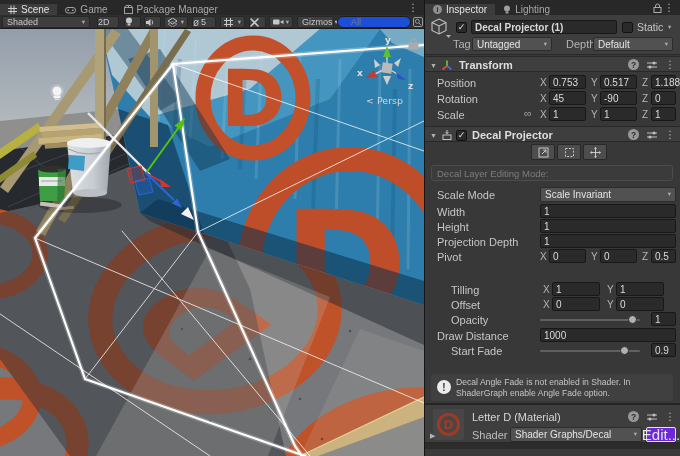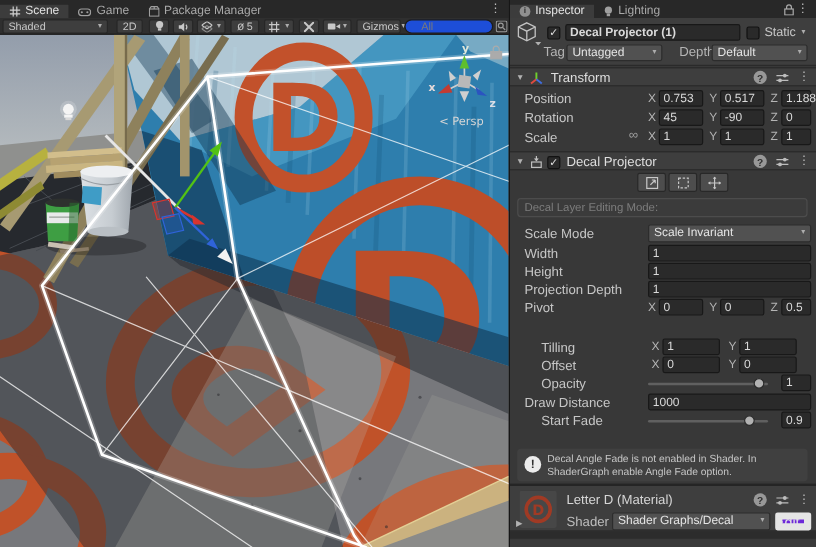--- a/index.html
+++ b/index.html
@@ -7,58 +7,58 @@
        font-family:"Liberation Sans",sans-serif;color:#c8c8c8;font-size:11px}
   .abs{position:absolute}
   
   .tabbar{position:absolute;top:0;height:15px;background:#282828;display:flex;align-items:flex-end}
   .tab{display:flex;align-items:center;gap:4px;padding:0 8px;font-size:10px;color:#a9a9a9;white-space:nowrap}
   .tab.active{background:#3c3c3c;color:#e2e2e2}
   .kebab{color:#bdbdbd;font-size:10px;line-height:1}
   
   .toolbar{position:absolute;left:0;top:15px;width:424px;height:14px;background:#2f2f2f;border-bottom:1px solid #1b1b1b;box-sizing:border-box}
   .tbtn{position:absolute;top:1px;height:12px;background:#3e3e3e;border:1px solid #272727;border-radius:2px;
-        display:flex;align-items:center;justify-content:center;gap:2px;font-size:9px;color:#c8c8c8;box-sizing:border-box}
+        display:flex;align-items:center;gap:2px;font-size:9px;color:#c8c8c8;box-sizing:border-box}
   .caret{font-size:6.5px;color:#adadad;line-height:1}
   .search{position:absolute;top:1px;left:337px;width:74px;height:12px;background:#1d4ed8;border:1px solid #1c1c1c;
           border-radius:7px;color:#cfcfcf;font-size:9px;padding:0 4px 0 13px;box-sizing:border-box;outline:none}
   .search::placeholder{color:#7a7a7a}
   
   #inspector{position:absolute;left:425px;top:0;width:255px;height:456px;background:#383838}
   #splitter{position:absolute;left:424px;top:0;width:1px;height:456px;background:#161616}
   .irow{position:absolute;left:0;width:255px;height:15px}
   .lbl{position:absolute;top:2px;font-size:11px;color:#c6c6c6;white-space:nowrap}
   .fld{position:absolute;top:0;height:14px;background:#2a2a2a;border:1px solid #181818;border-radius:2px;
        font-size:10px;color:#dadada;display:flex;align-items:center;padding:0 3px;box-sizing:border-box;white-space:nowrap}
   .axl{position:absolute;top:2px;font-size:10px;color:#b5b5b5}
   .dd{position:absolute;top:0;height:15px;background:#515151;border:1px solid #2c2c2c;border-radius:2px;font-size:10px;color:#e4e4e4;
       display:flex;align-items:center;justify-content:space-between;padding:0 4px;box-sizing:border-box;white-space:nowrap}
   .hdr{position:absolute;left:0;width:255px;height:16px;background:#3e3e3e;border-top:1px solid #292929;border-bottom:1px solid #292929;box-sizing:border-box}
-  .htitle{position:absolute;top:2px;font-size:11px;font-weight:normal;color:#dedede}
+  .htitle{position:absolute;top:2px;font-size:11px;font-weight:bold;color:#dedede}
   .hicons{position:absolute;right:5px;top:2px;display:flex;gap:7px;align-items:center}
   .qicon{width:11px;height:11px;border-radius:50%;background:#989898;color:#2e2e2e;font-size:8.5px;font-weight:bold;
          display:flex;align-items:center;justify-content:center}
   .chk{position:absolute;width:11px;height:11px;background:#2a2a2a;border:1px solid #121212;border-radius:2px;
        color:#e0e0e0;font-size:9px;line-height:9px;text-align:center;box-sizing:border-box}
   .fold{position:absolute;font-size:7px;color:#b2b2b2}
   .slider-track{position:absolute;top:7px;height:2px;background:#606060;border-radius:1px}
   .knob{position:absolute;top:3px;width:9px;height:9px;border-radius:50%;background:#b2b2b2;border:1px solid #2c2c2c;box-sizing:border-box}
   .toolbtn{position:absolute;top:0;width:24px;height:16px;background:#4d4d4d;border:1px solid #282828;border-radius:2px;
            display:flex;align-items:center;justify-content:center;box-sizing:border-box}
   .hintbox{position:absolute;left:6px;width:242px;height:16px;border:1px solid #4c4c4c;border-radius:3px;background:#3b3b3b;
            color:#7d7d7d;font-size:9.5px;display:flex;align-items:center;padding:0 5px;box-sizing:border-box}
   .helpbox{position:absolute;left:6px;width:242px;height:27px;background:#404040;border-radius:3px}
   .helpbox .htext{position:absolute;left:25px;top:3px;width:212px;font-size:8.6px;line-height:10.5px;color:#c6c6c6}
   .bang{position:absolute;left:6px;top:6px;width:14px;height:14px;border-radius:50%;background:#ececec;color:#303030;
         font-weight:bold;font-size:10px;display:flex;align-items:center;justify-content:center}
   .objfld{position:absolute;top:0;height:14px;background:#2a2a2a;border:1px solid #181818;border-radius:2px;display:flex;
           align-items:center;gap:3px;padding:0 3px;box-sizing:border-box;font-size:10px;color:#dadada}
   .sphere{width:9px;height:9px;border-radius:50%;background:radial-gradient(circle at 35% 30%,#9fd2f2,#2e7fc2 60%,#144a7e)}
   .picker{margin-left:auto;color:#9f9f9f;font-size:10px}
-  .editbtn{position:absolute;background:#6d28d9;border:6px solid #e5e5e5;border-radius:2px;color:#e4e4e4;font-size:12px;
+  .editbtn{position:absolute;background:#6d28d9;border:1px solid #e5e5e5;border-radius:2px;color:#e4e4e4;font-size:15px;
            display:flex;align-items:center;justify-content:center;box-sizing:border-box}
   .dim{opacity:.45}
   svg text{font-family:"DejaVu Sans","Liberation Sans",sans-serif}
 </style>
 </head>
 <body>
 
 <div id="app">
 
   <div class="abs" style="left:0;top:0;width:424px;height:456px">

